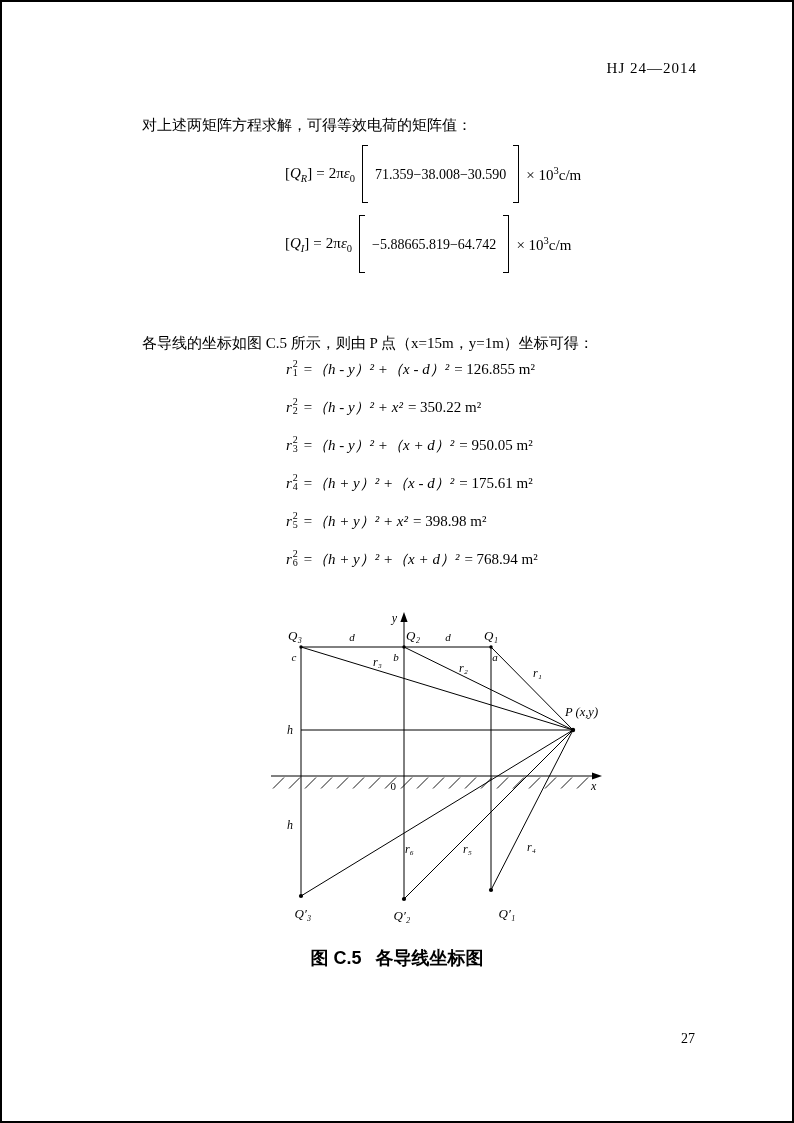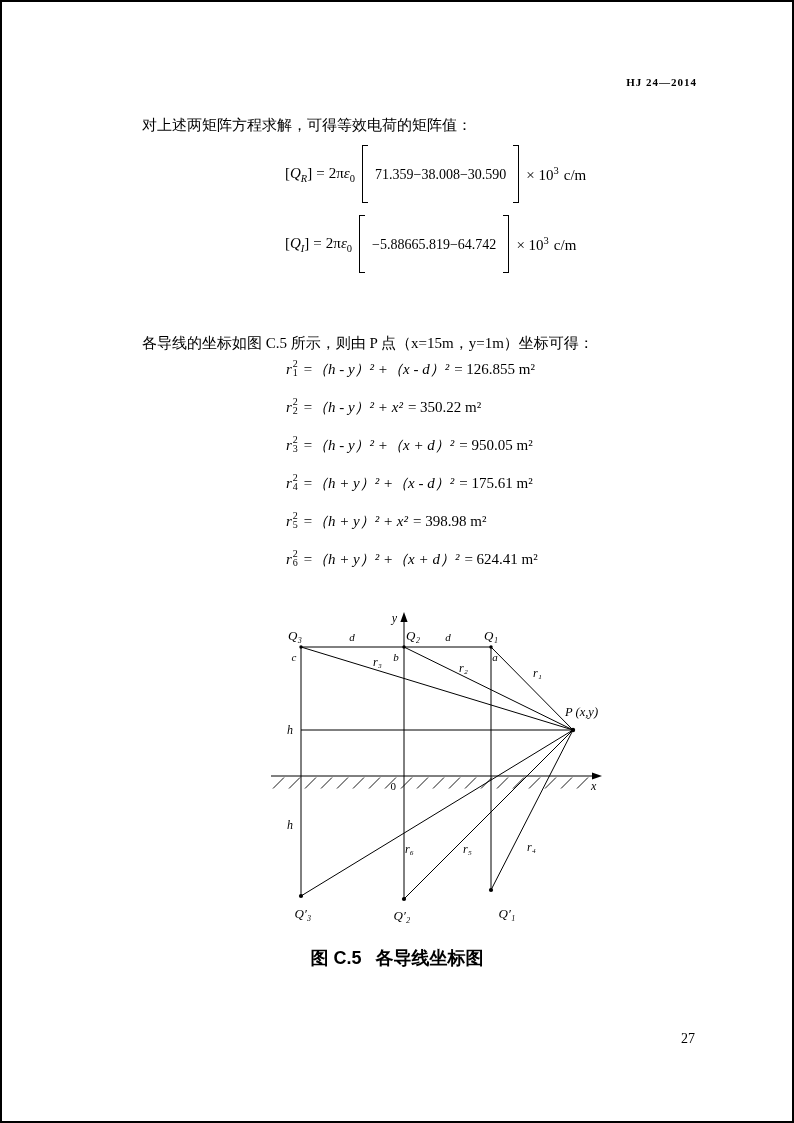--- a/index.html
+++ b/index.html
@@ -3,22 +3,22 @@
 <meta charset="utf-8">
 <style>
   * { margin:0; padding:0; box-sizing:border-box; }
   html,body { background:#fff; }
   .page {
     position:relative; width:794px; height:1123px; margin:0 auto;
     background:#fff; border:2px solid #000; overflow:hidden;
     font-family:"Liberation Serif","DejaVu Serif",serif; color:#000;
   }
   .doc-header {
-    position:absolute; top:74px; right:95px;
-    font-size:11px; font-weight:bold; letter-spacing:1px;
+    position:absolute; top:58px; right:95px;
+    font-size:15px; font-weight:normal; letter-spacing:1px;
   }
   .para { position:absolute; font-size:15px; line-height:22px; }
   .intro { top:112px; left:140px; }
   .body-para { top:330px; left:140px; }
   .closing { top:980px; left:140px; }
   .it { font-style:italic; }
   sub { font-size:70%; }
   sup { font-size:70%; }
 
   
@@ -26,21 +26,21 @@
   .mqr { top:141px; }
   .mqi { top:211px; }
   .matrix-eq .lhs { margin-right:7px; white-space:nowrap; }
   .matrix-eq .sp { margin-left:4px; }
   .bracket { width:6px; align-self:stretch; margin:2px 0; }
   .bracket.l { border-left:1.3px solid #000; border-top:1.3px solid #000; border-bottom:1.3px solid #000; }
   .bracket.r { border-right:1.3px solid #000; border-top:1.3px solid #000; border-bottom:1.3px solid #000; }
   .m-col { display:flex; flex-direction:row; align-items:center; padding:3px 7px; font-size:14px; }
   .m-col span { line-height:17px; }
   .mult { margin-left:7px; white-space:nowrap; }
-  .mult .unit { margin-left:5px; }
+  .mult .unit { }
 
   
   .heading {
     position:absolute; top:296px; left:112px;
     font-family:"Liberation Sans","DejaVu Sans",sans-serif;
     font-size:15px; font-weight:bold;
   }
   .heading .h-title { margin-left:10px; }
 
   
@@ -158,21 +158,21 @@
       </div>
     <div class="eq-row">
         <span class="eq-var">
           <span class="it">r</span>
           <span class="ss">
             <span>2</span>
             <span>6</span>
           </span>
         </span>
         <span class="eq-expr">=（h + y）² +（x + d）²</span>
-        <span class="eq-result">= 624.41 m²</span>
+        <span class="eq-result">= 768.94 m²</span>
       </div>
   </div>
 
   <svg class="figure-svg" width="346" height="336" viewBox="0 0 346 336" xmlns="http://www.w3.org/2000/svg">
     <g stroke="#000" stroke-width="1" fill="none">
 
       <line x1="141" y1="10" x2="141" y2="290"></line>
 
       <line x1="8" y1="167" x2="331" y2="167"></line>
 

